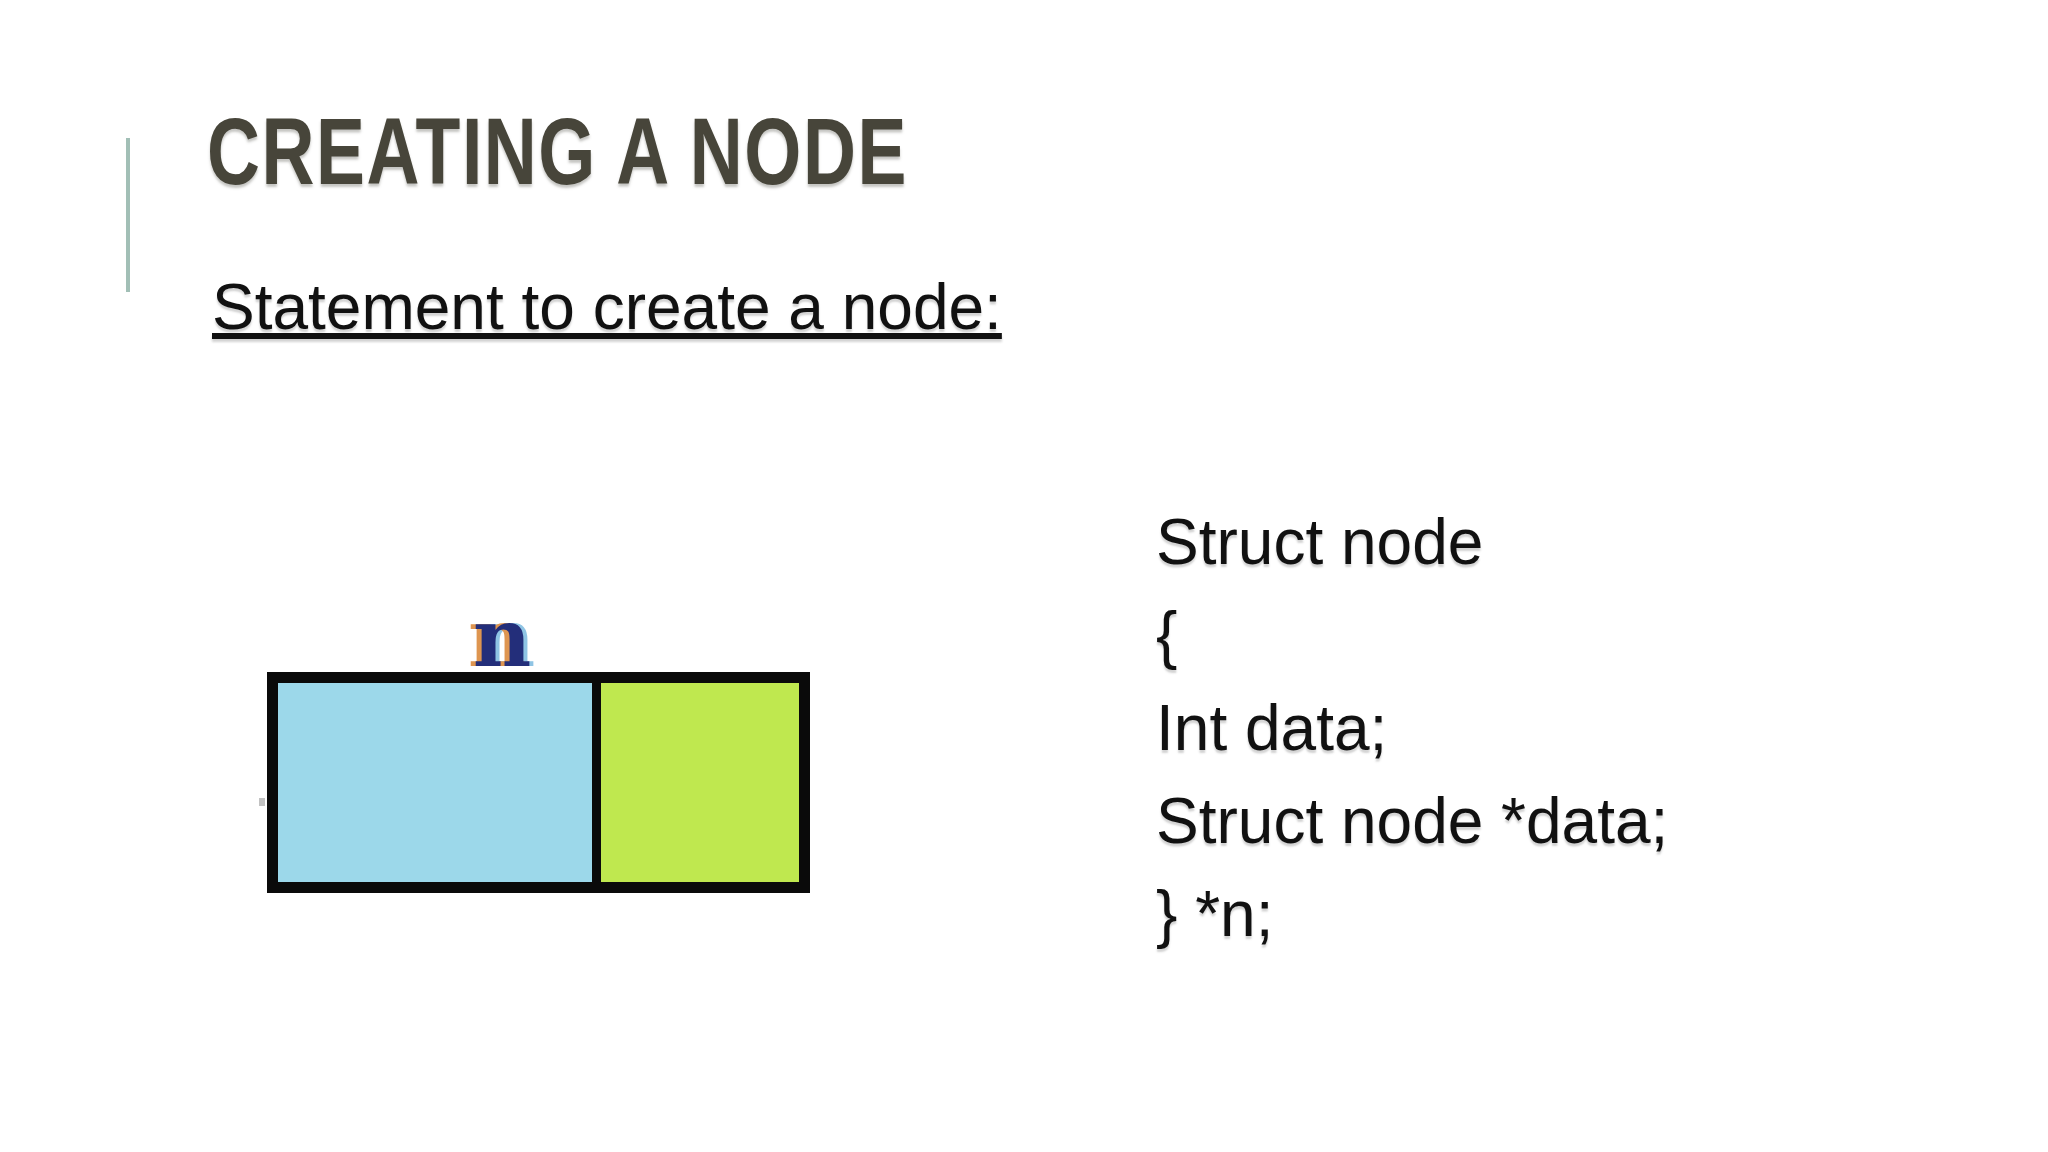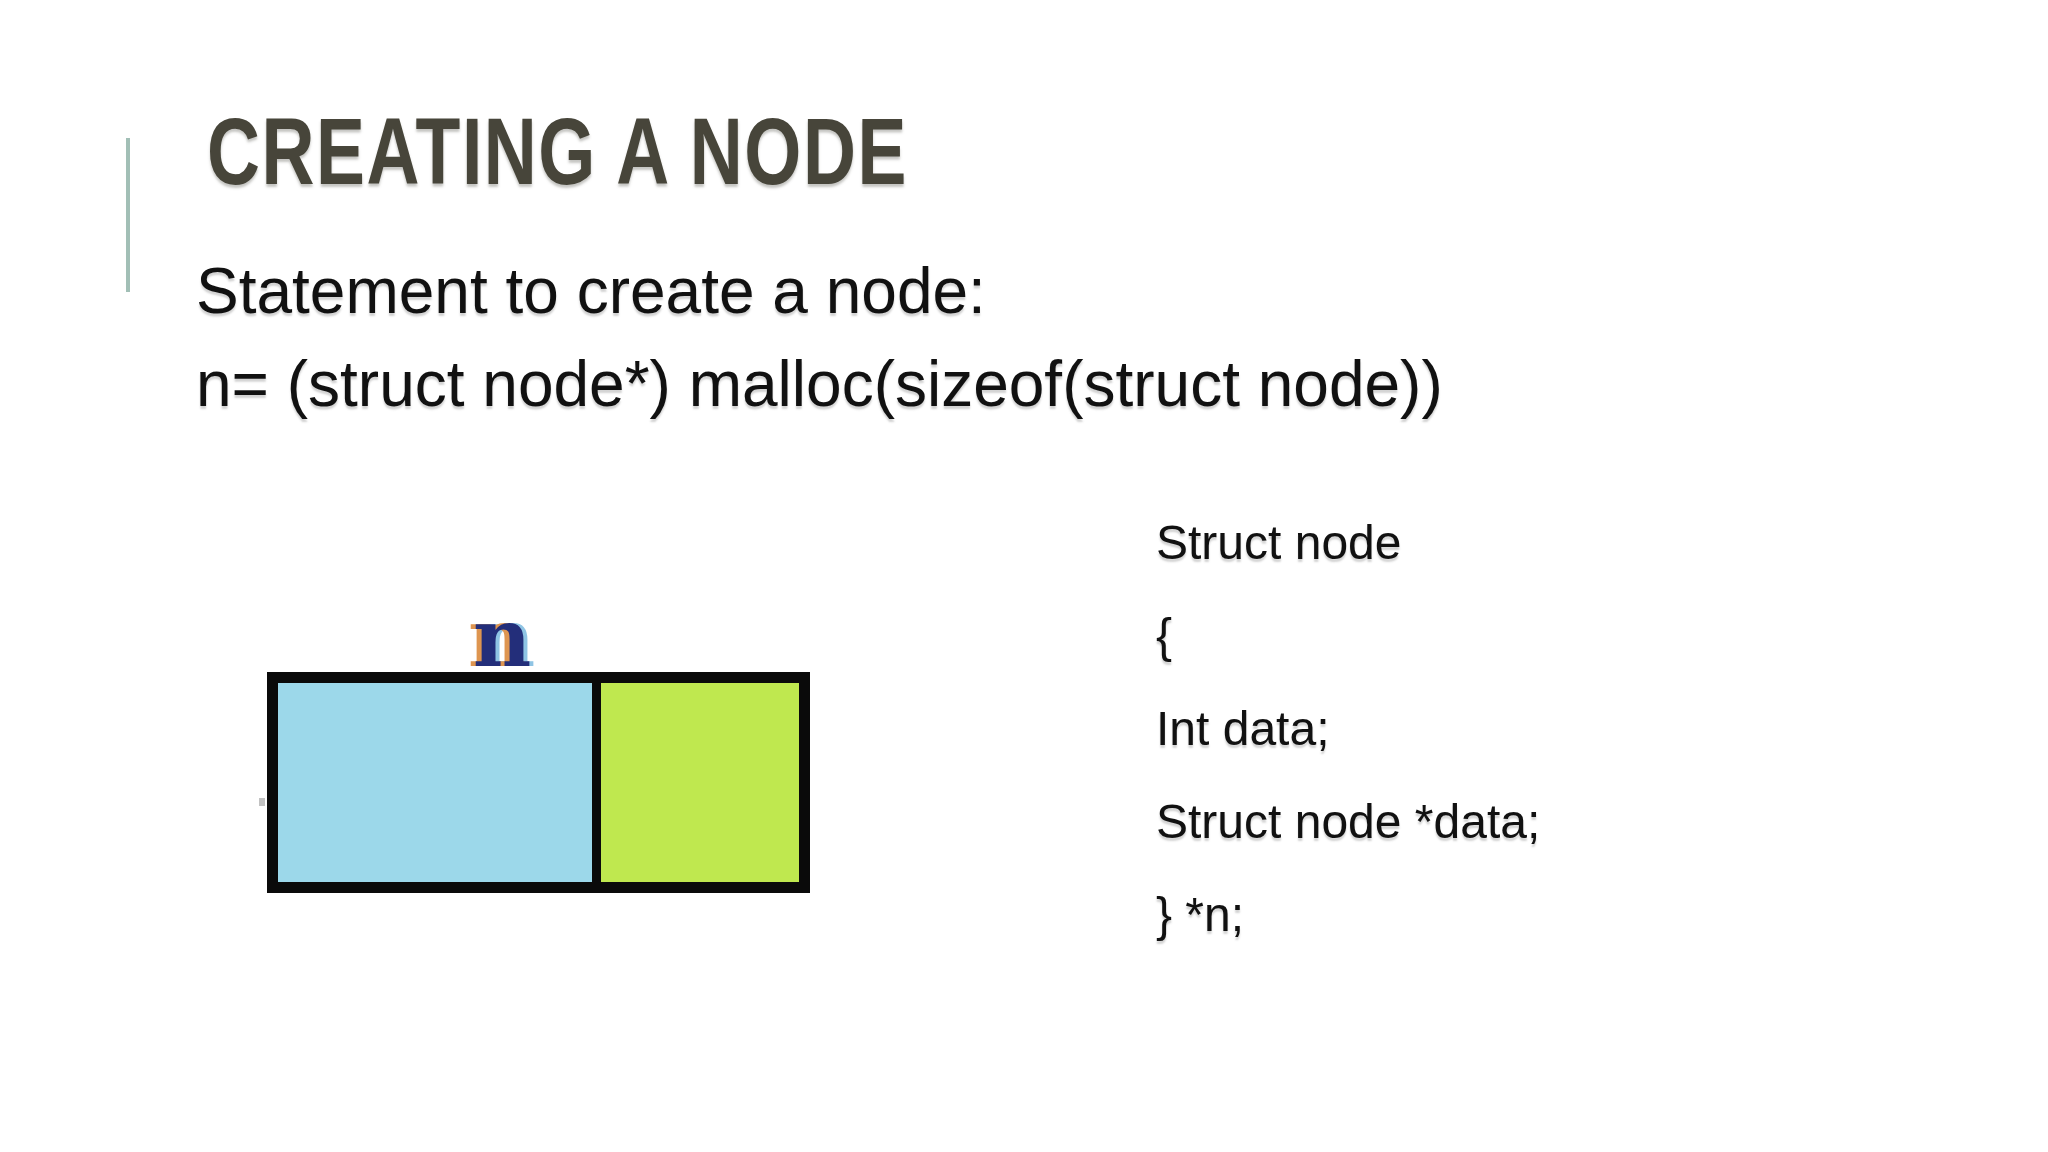--- a/index.html
+++ b/index.html
@@ -38,21 +38,21 @@
   }
   .body-block {
     position: absolute;
     left: 196px;
     top: 245px;
     font-size: 64px;
     line-height: 93px;
     white-space: nowrap;
     text-shadow: 0 3px 2px rgba(110,110,110,0.30);
   }
-  .body-block p { margin: 0; }
+  .body-block p { margin: 16px; text-decoration: underline; }
   .moon {
     display: inline-block;
     font-size: 36px;
     vertical-align: 14px;
     margin: 0 12px 0 14px;
     font-family: "DejaVu Sans", sans-serif;
     text-shadow: none;
   }
   .node-label {
     position: absolute;
@@ -86,39 +86,38 @@
     top: 798px;
     width: 6px;
     height: 8px;
     background: #9a9a9a;
     opacity: 0.6;
   }
   .code-block {
     position: absolute;
     left: 1156px;
     top: 496px;
-    font-size: 48px;
+    font-size: 64px;
     line-height: 93px;
     white-space: nowrap;
     text-shadow: 0 3px 2px rgba(110,110,110,0.30);
   }
   .code-block p { margin: 0; }
 </style>
 </head>
 <body>
 
 <div class="slide">
 
   <div class="accent-line"></div>
 
   <h1 class="title">CREATING A NODE</h1>
 
   <div class="body-block">
     <p>Statement to create a node:</p>
-    <p>n= (struct node*) malloc(sizeof(struct node))</p>
   </div>
 
   <div class="node-label">n</div>
 
   <div class="node-box">
     <div class="cell cell-data"></div>
     <div class="cell cell-next"></div>
   </div>
 
   <div class="speck"></div>

